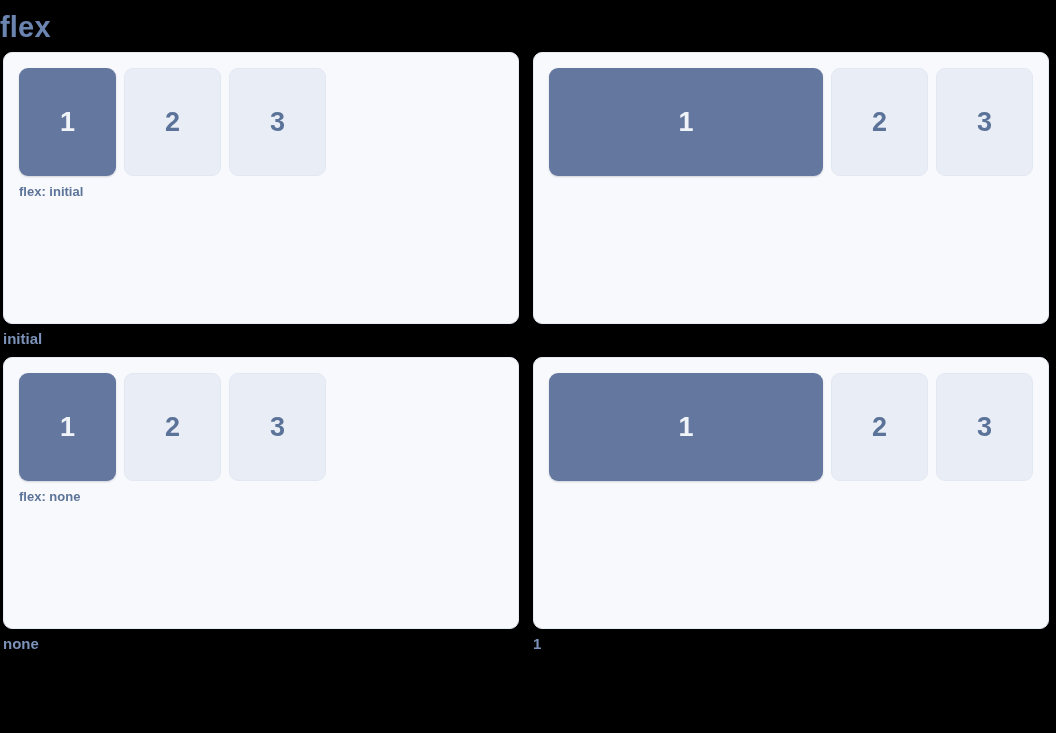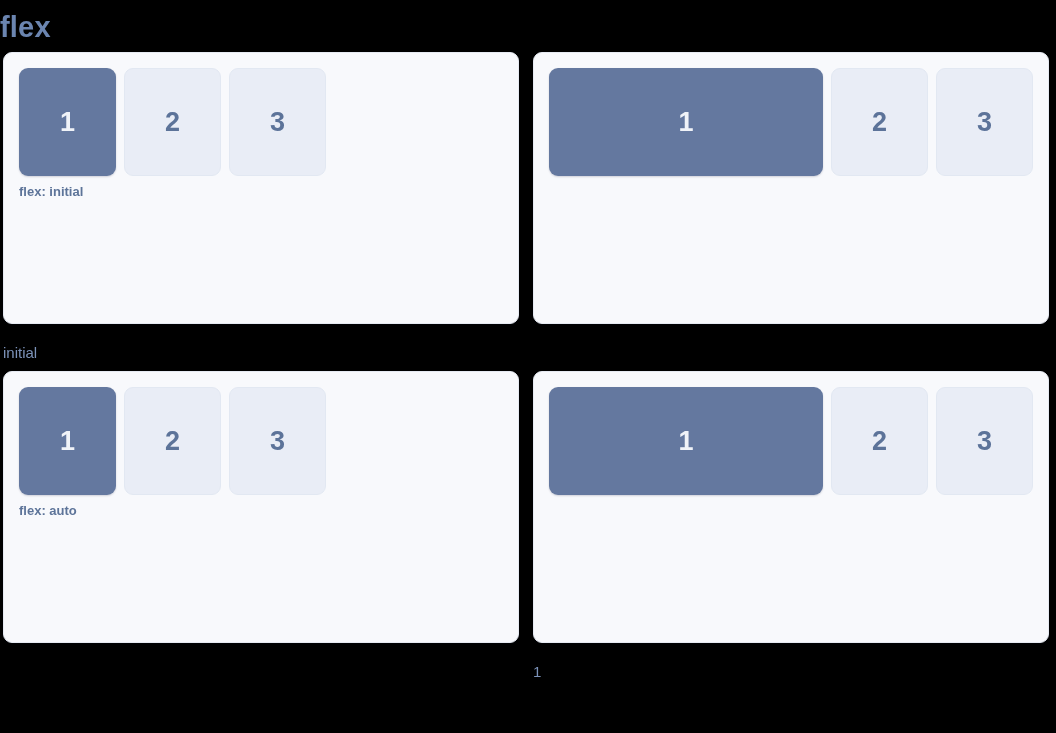--- a/index.html
+++ b/index.html
@@ -84,25 +84,24 @@
     margin-top: 8px;
     font-size: 13px;
     font-weight: bold;
     color: #5d7characters;
     color: #5d7499;
     line-height: 16px;
   }
 
   .caption {
     font-size: 15px;
-    font-weight: normal;
+    font-weight: bold;
     color: #7c92b8;
     padding: 5px 0 0 0;
     line-height: 20px;
-    margin-top: 14px;
   }
 </style>
 </head>
 <body>
 
 <h1 id="page-title">flex</h1>
 
 <div class="grid">
 
   <div class="cell">
@@ -127,22 +126,23 @@
     </div>
   </div>
 
   <div class="cell">
     <div class="card mode-none">
       <div class="card-row">
         <div class="box primary">1</div>
         <div class="box plain">2</div>
         <div class="box plain">3</div>
       </div>
-      <div class="flex-label">flex: auto</div>
+      <div class="flex-label">flex: none</div>
     </div>
+    <div class="caption">none</div>
   </div>
 
   <div class="cell">
     <div class="card mode-one">
       <div class="card-row">
         <div class="box primary">1</div>
         <div class="box plain">2</div>
         <div class="box plain">3</div>
       </div>
     </div>

